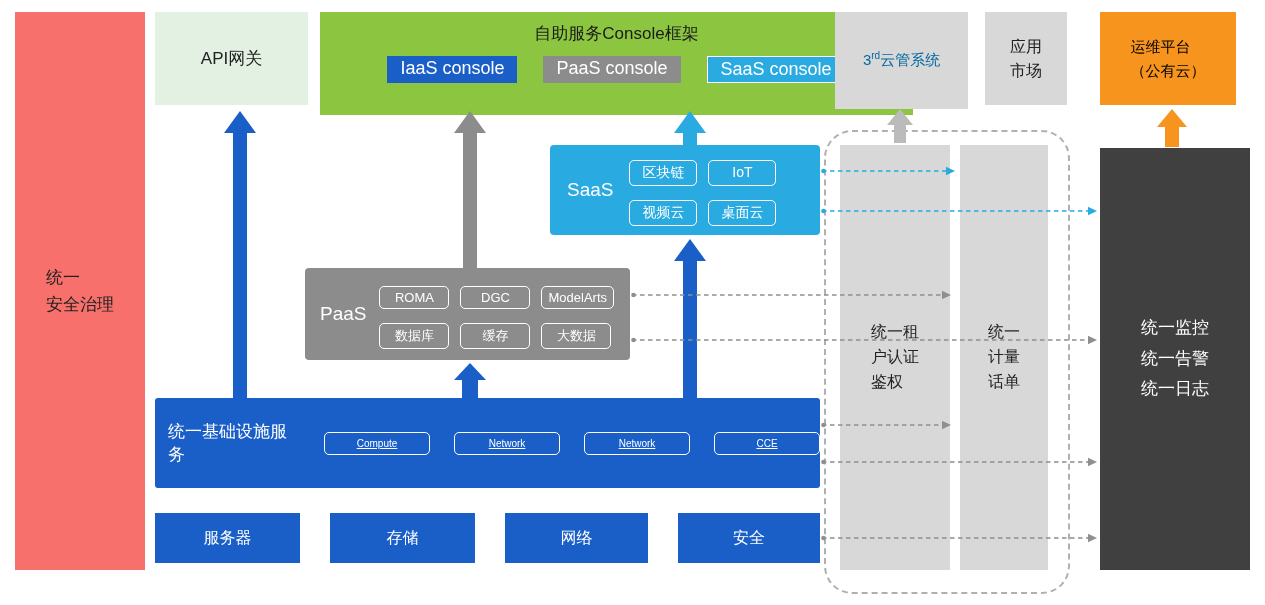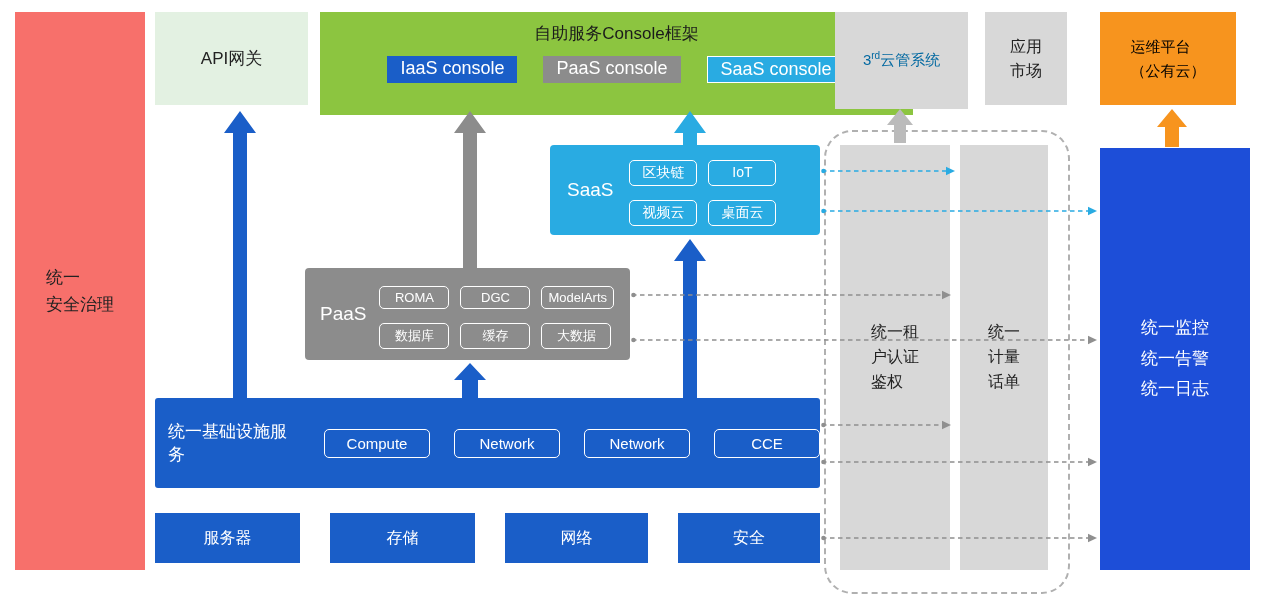--- a/index.html
+++ b/index.html
@@ -33,32 +33,32 @@
   .chip{border:1.5px solid #fff;border-radius:5px;color:#fff;text-align:center;}
   .saas-chip{font-size:14px;padding:3px 11px;min-width:44px;}
 
   .paasbox{left:305px;top:268px;width:325px;height:92px;background:#8C8C8C;border-radius:4px;justify-content:flex-start;color:#fff;}
   .paasbox .layer-label{margin-left:15px;margin-right:13px;}
   .paas-chip{font-size:13px;padding:3px 6px;min-width:56px;}
 
   .infrabox{left:155px;top:398px;width:665px;height:90px;background:#1A5EC8;border-radius:3px;justify-content:flex-start;color:#fff;}
   .infra-label{font-size:17px;margin-left:13px;margin-right:30px;}
   .infra-chips{display:flex;gap:24px;}
-  .infra-chip{font-size:15px;padding:5px 12px;min-width:80px;}
+  .infra-chip{font-size:10px;padding:5px 12px;min-width:80px;text-decoration:underline;}
 
   .res{top:513px;height:50px;background:#1A5EC8;color:#fff;font-size:16px;position:absolute;display:flex;align-items:center;justify-content:center;}
   .res1{left:155px;width:145px;}
   .res2{left:330px;width:145px;}
   .res3{left:505px;width:143px;}
   .res4{left:678px;width:142px;}
 
   .dashedc{left:824px;top:130px;width:242px;height:460px;border:2px dashed #B0B0B0;border-radius:28px;}
   .authbar{left:840px;top:145px;width:110px;height:425px;background:#D8D8D8;color:#222;font-size:16px;line-height:1.55;}
   .billbar{left:960px;top:145px;width:88px;height:425px;background:#D8D8D8;color:#222;font-size:16px;line-height:1.55;}
-  .monitor{left:1100px;top:148px;width:150px;height:422px;background:#1d4ed8;color:#fff;font-size:17px;line-height:1.8;}
+  .monitor{left:1100px;top:148px;width:150px;height:422px;background:#404040;color:#fff;font-size:17px;line-height:1.8;}
 
   .overlay{position:absolute;left:0;top:0;pointer-events:none;}
 </style>
 </head>
 <body>
 
 <div id="canvas">
 
   <div class="box security">
     <div class="lines">

